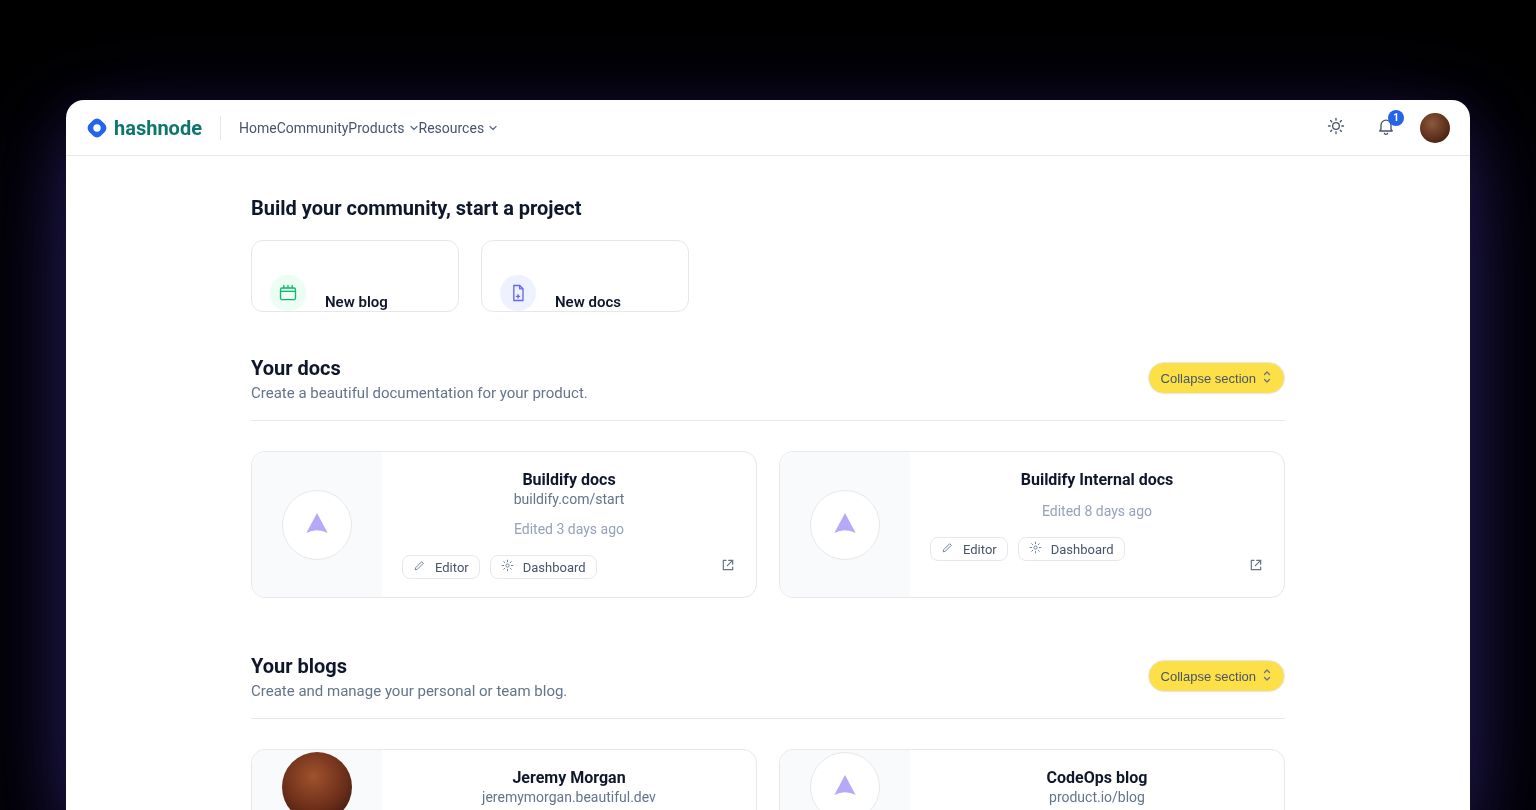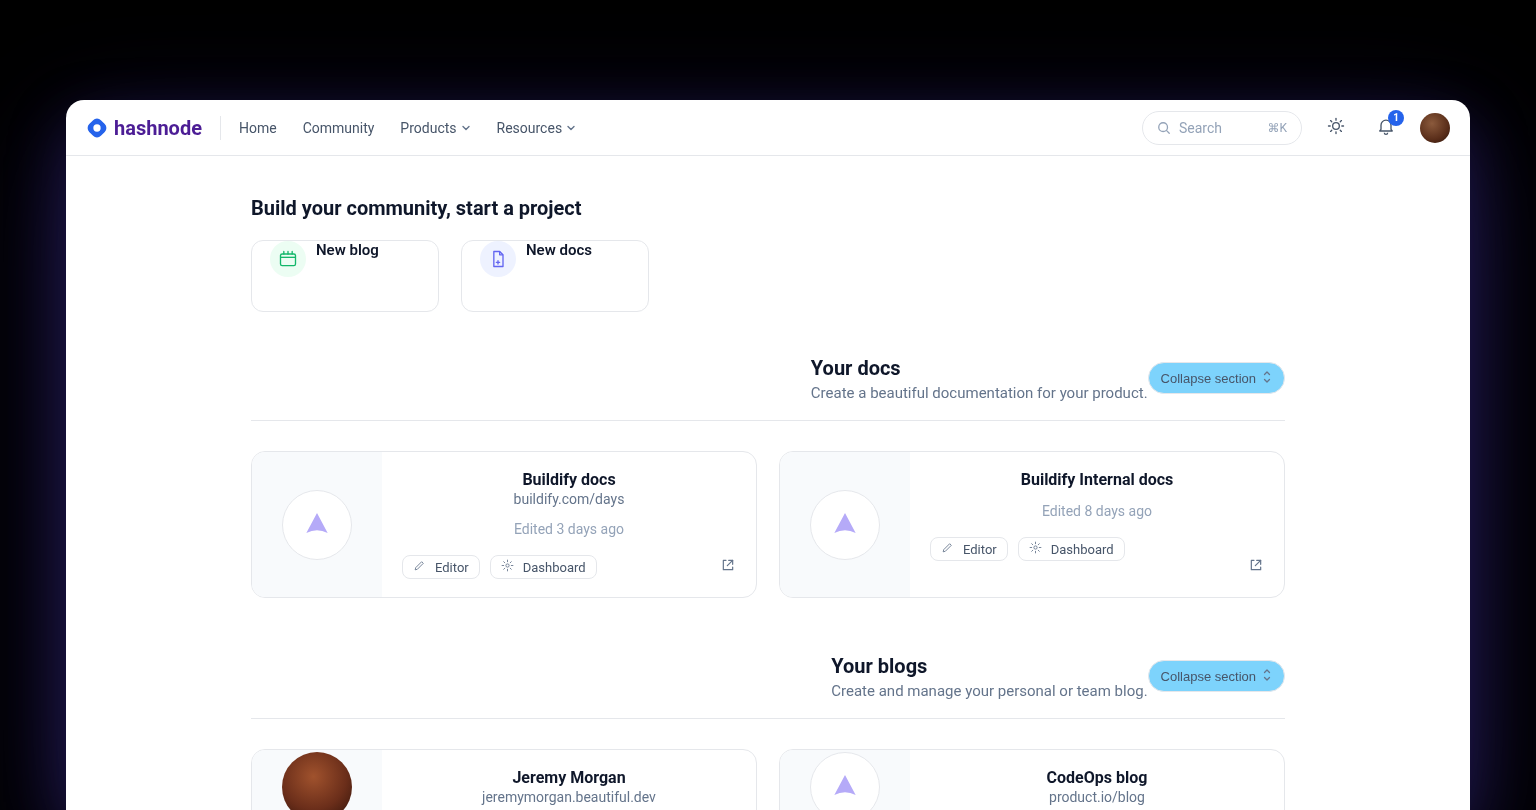--- a/index.html
+++ b/index.html
@@ -30,31 +30,30 @@
     align-items: center;
     padding: 0 20px;
     gap: 18px;
   }
   .brand {
     display: flex;
     align-items: center;
     gap: 6px;
     font-weight: 700;
     font-size: 20px;
-    color: #4c1d95;
+    color: #0f766e;
     padding-right: 18px;
     border-right: 1px solid #e5e7eb;
   }
   .brand-mark {
     width: 22px; height: 22px; position: relative;
   }
   .brand-mark svg { width: 22px; height: 22px; }
   .nav {
     display: flex;
-    gap: 26px;
     align-items: flex-end;
   }
   .nav-item {
     font-size: 14px;
     color: #475569;
     display: flex;
     align-items: center;
     gap: 4px;
     cursor: pointer;
   }
@@ -113,57 +112,57 @@
   }
   .hero-cards {
     display: flex;
     gap: 22px;
     margin-bottom: 44px;
   }
   .hero-card {
     border: 1px solid #e5e7eb;
     border-radius: 12px;
     height: 72px;
-    width: 188px;
-    display: flex;
-    align-items: flex-start;
+    width: 208px;
+    display: flex;
+    align-items: flex-end;
     padding: 0 18px;
-    gap: 10px;
+    gap: 19px;
     cursor: pointer;
   }
   .hero-icon {
     width: 36px; height: 36px; border-radius: 50%;
     display: flex; align-items: center; justify-content: center;
   }
   .hero-icon.green { background: #ecfdf3; color: #12b76a; }
   .hero-icon.purple { background: #eef2ff; color: #6366f1; }
   .hero-label { font-weight: 600; font-size: 15px; color: #0f172a; }
   .section-header {
     display: flex;
     align-items: flex-start;
-    justify-content: flex-end;
+    justify-content: space-between;
     padding-bottom: 18px;
     border-bottom: 1px solid #e5e7eb;
     margin-bottom: 30px;
   }
   .section-titles h2 {
     font-size: 20px; font-weight: 700; color: #0f172a; margin-bottom: 4px;
   }
   .section-titles p {
     font-size: 15px; color: #64748b;
   }
   .collapse-btn {
     border: 1px solid #e5e7eb;
     border-radius: 999px;
     height: 32px;
     padding: 0 12px;
     font-size: 13px;
     color: #475569;
     display: flex; align-items: center; gap: 6px;
-    cursor: pointer; background: #7dd3fc;
+    cursor: pointer; background: #fde047;
     margin-top: 6px;
   }
   .cards-row {
     display: flex;
     gap: 22px;
     margin-bottom: 56px;
     text-align: center;
   }
   .card {
     border: 1px solid #e5e7eb;
@@ -253,30 +252,20 @@
       <div class="nav-item">
         <span>Resources</span>
         <span class="chev">
           <svg viewBox="0 0 10 10">
               <path d="M2 3.5 L5 6.5 L8 3.5" stroke="#64748b" stroke-width="1.4" fill="none" stroke-linecap="round" stroke-linejoin="round"></path>
             </svg>
         </span>
       </div>
     </div>
     <div class="topbar-spacer"></div>
-    <div class="searchbox">
-      <span class="search-icon">
-        <svg viewBox="0 0 16 16" fill="none">
-            <circle cx="7" cy="7" r="5" stroke="#94a3b8" stroke-width="1.5"></circle>
-            <path d="M11 11 L14 14" stroke="#94a3b8" stroke-width="1.5" stroke-linecap="round"></path>
-          </svg>
-      </span>
-      <span>Search</span>
-      <span class="kbd">⌘K</span>
-    </div>
     <div class="icon-btn">
       <span>
         <svg width="20" height="20" viewBox="0 0 24 24" fill="none">
             <circle cx="12" cy="12" r="4" stroke="#475569" stroke-width="1.6"></circle>
             <g stroke="#475569" stroke-width="1.6" stroke-linecap="round">
               <path d="M12 3v2"></path>
               <path d="M12 19v2"></path>
               <path d="M3 12h2"></path>
               <path d="M19 12h2"></path>
               <path d="M5.5 5.5l1.4 1.4"></path>
@@ -346,21 +335,21 @@
         <div class="card">
           <div class="card-left">
             <div class="card-avatar">
               <svg viewBox="0 0 24 24" fill="#b5aaf8">
                   <path d="M12 3 L20 18 Q12 14 4 18 Z"></path>
                 </svg>
             </div>
           </div>
           <div class="card-body">
             <div class="card-title">Buildify docs</div>
-            <div class="card-sub">buildify.com/days</div>
+            <div class="card-sub">buildify.com/start</div>
             <div class="card-meta">Edited 3 days ago</div>
             <div class="card-actions">
               <div class="pill">
                 <span><svg width="13" height="13" viewBox="0 0 24 24" fill="none">
                       <path d="M4 20l4-1 11-11-3-3L5 16l-1 4z" stroke="#64748b" stroke-width="1.6" stroke-linejoin="round"></path>
                     </svg></span>
                 <span>Editor</span>
               </div>
               <div class="pill">
                 <span><svg width="13" height="13" viewBox="0 0 24 24" fill="none">

